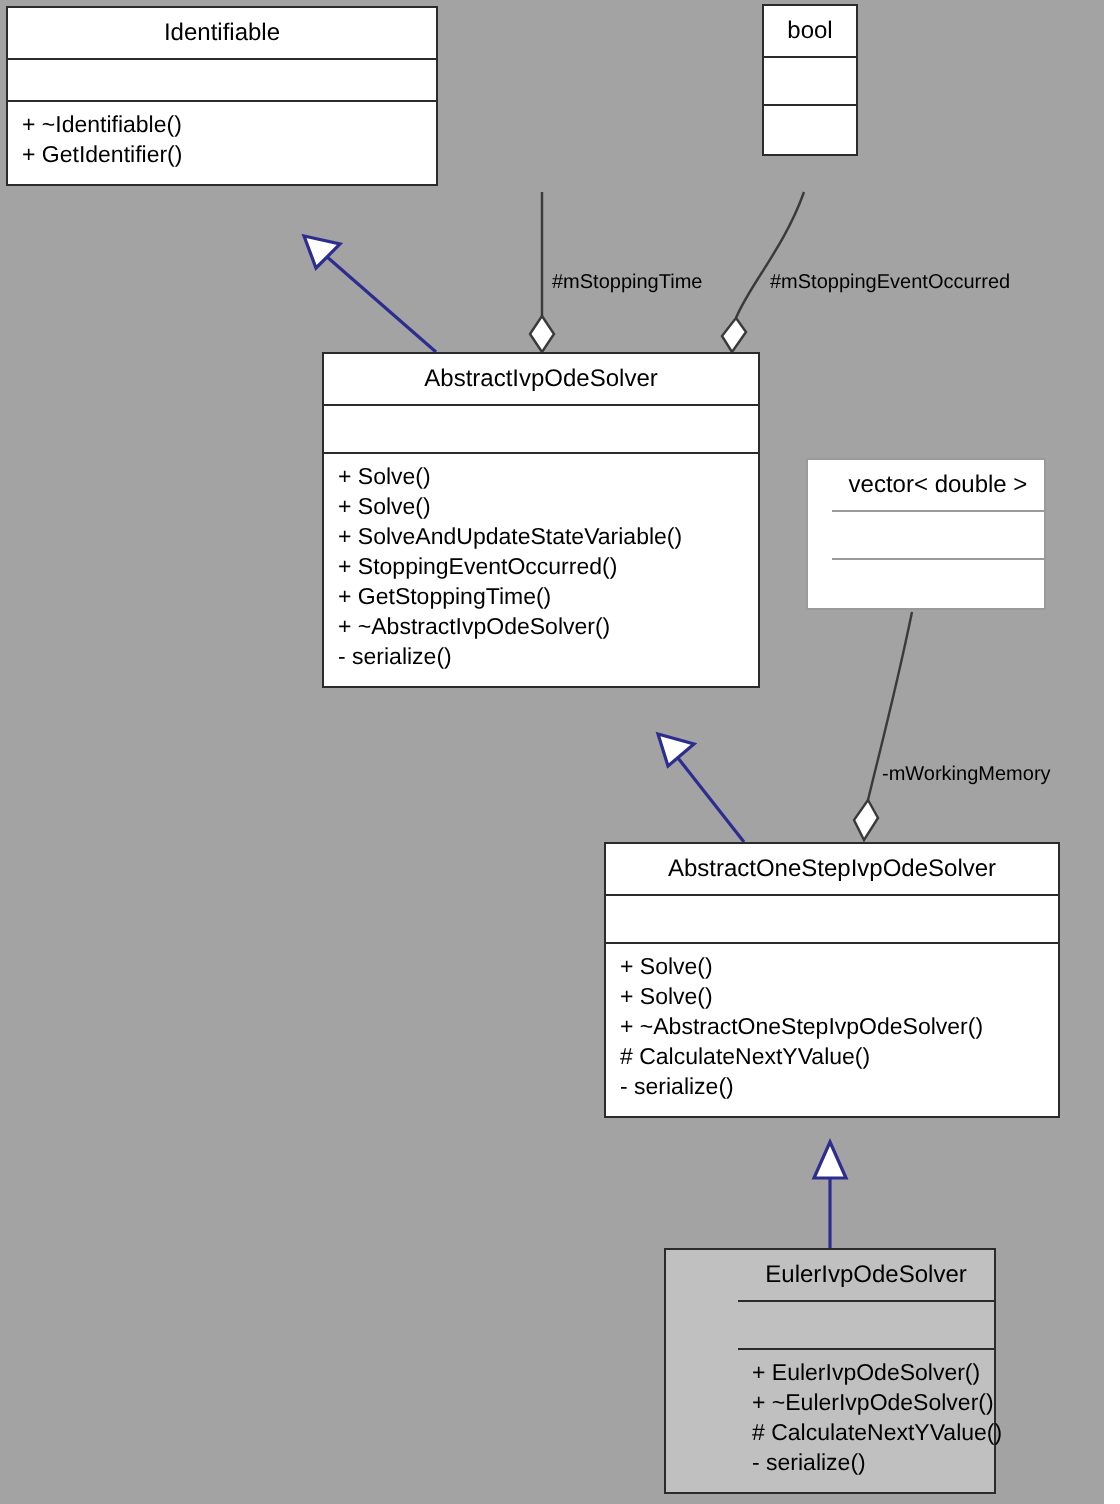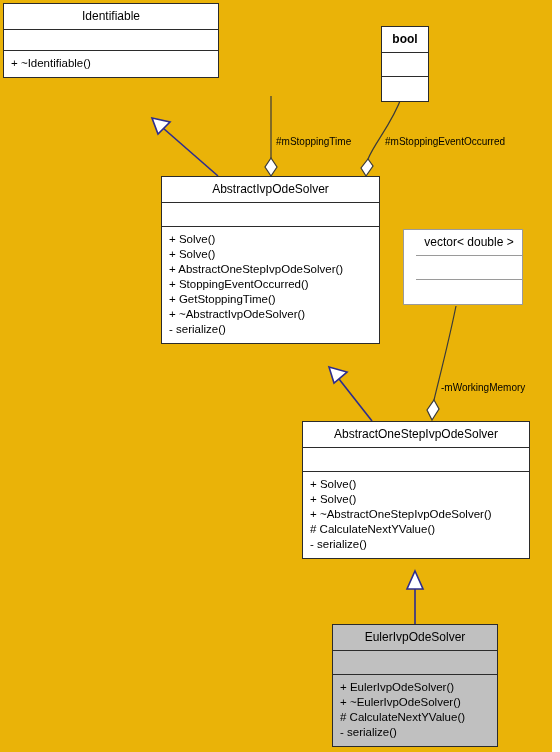--- a/index.html
+++ b/index.html
@@ -4,21 +4,21 @@
 <style>
   html, body {
     margin: 0;
     padding: 0;
     background: #ffffff;
   }
   #diagram {
     position: relative;
     width: 552px;
     height: 752px;
-    background: #eab308;
+    background: #a3a3a3;
     font-family: "Liberation Sans", sans-serif;
     overflow: hidden;
   }
   #edges {
     position: absolute;
     left: 0;
     top: 0;
     width: 560px;
     height: 752px;
     pointer-events: none;
@@ -28,20 +28,21 @@
     box-sizing: border-box;
     border: 1px solid #2b2b2b;
     background: #ffffff;
     z-index: 2;
   }
   .uml-class.muted {
     border-color: #9a9a9a;
   }
   .uml-class.highlight {
     background: #c0c0c0;
+    padding-left: 36px;
   }
   .cls-name {
     box-sizing: border-box;
     text-align: center;
     font-size: 12px;
     color: #000000;
     line-height: 14px;
     padding: 5px 6px 6px 6px;
     border-bottom: 1px solid #2b2b2b;
     white-space: nowrap;
@@ -109,40 +110,41 @@
       <line x1="415" y1="624" x2="415" y2="589" stroke="#2d2d8f" stroke-width="1.6"></line>
       <polygon points="415,571 423,589 407,589" fill="#ffffff" stroke="#2d2d8f" stroke-width="1.6"></polygon>
     </g>
   </svg>
 
   <div class="uml-class" style="left:3px; top:3px; width:216px;">
     <div class="cls-name">Identifiable</div>
     <div class="cls-attrs"></div>
     <div class="cls-ops">
       <div>+ ~Identifiable()</div>
+      <div>+ GetIdentifier()</div>
     </div>
   </div>
 
 
-  <div class="uml-class" style="left:381px; top:26px; width:48px;font-weight:bold;">
+  <div class="uml-class" style="left:381px; top:2px; width:48px;">
     <div class="cls-name">bool</div>
     <div class="cls-attrs" style="min-height:24px;"></div>
     <div class="cls-ops" style="min-height:24px;"></div>
   </div>
 
   <div class="edge-label" style="left:276px; top:135px;">#mStoppingTime</div>
   <div class="edge-label" style="left:385px; top:135px;">#mStoppingEventOccurred</div>
 
   <div class="uml-class" style="left:161px; top:176px; width:219px;">
     <div class="cls-name">AbstractIvpOdeSolver</div>
     <div class="cls-attrs" style="min-height:24px;"></div>
     <div class="cls-ops">
       <div>+ Solve()</div>
       <div>+ Solve()</div>
-      <div>+ AbstractOneStepIvpOdeSolver()</div>
+      <div>+ SolveAndUpdateStateVariable()</div>
       <div>+ StoppingEventOccurred()</div>
       <div>+ GetStoppingTime()</div>
       <div>+ ~AbstractIvpOdeSolver()</div>
       <div>- serialize()</div>
     </div>
   </div>
 
   <div class="uml-class muted" style="left:403px; top:229px; width:120px;padding-left:12px;">
     <div class="cls-name">vector&lt; double &gt;</div>
     <div class="cls-attrs" style="min-height:24px;"></div>

